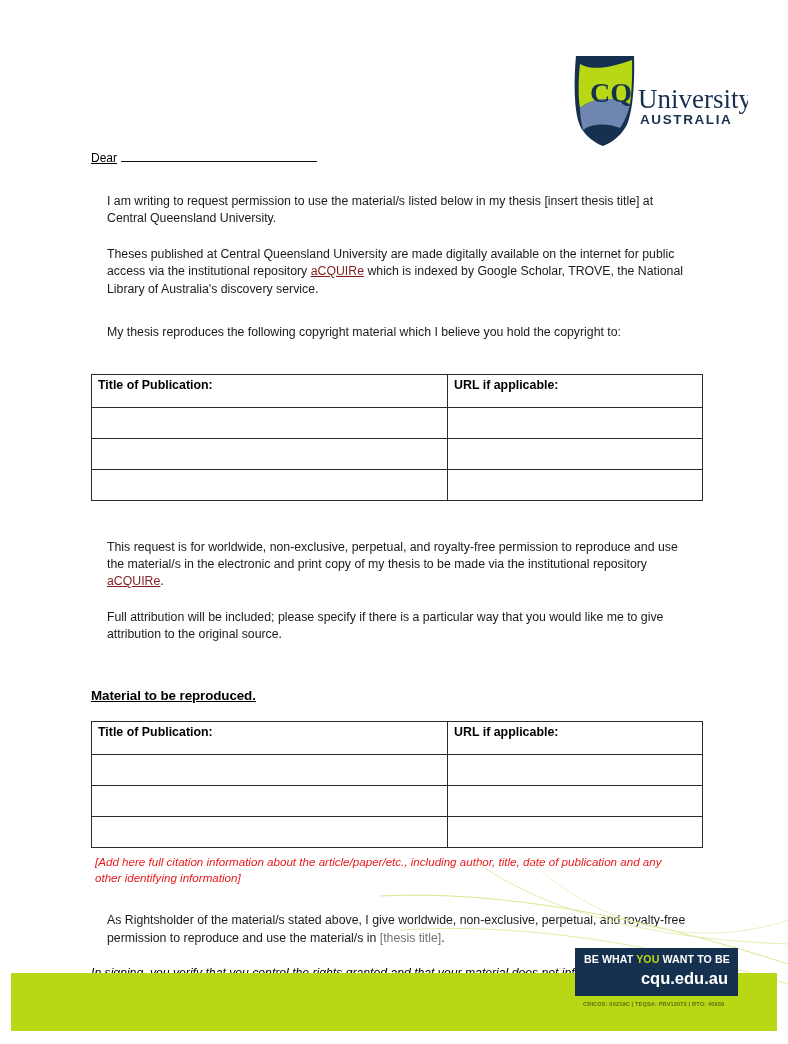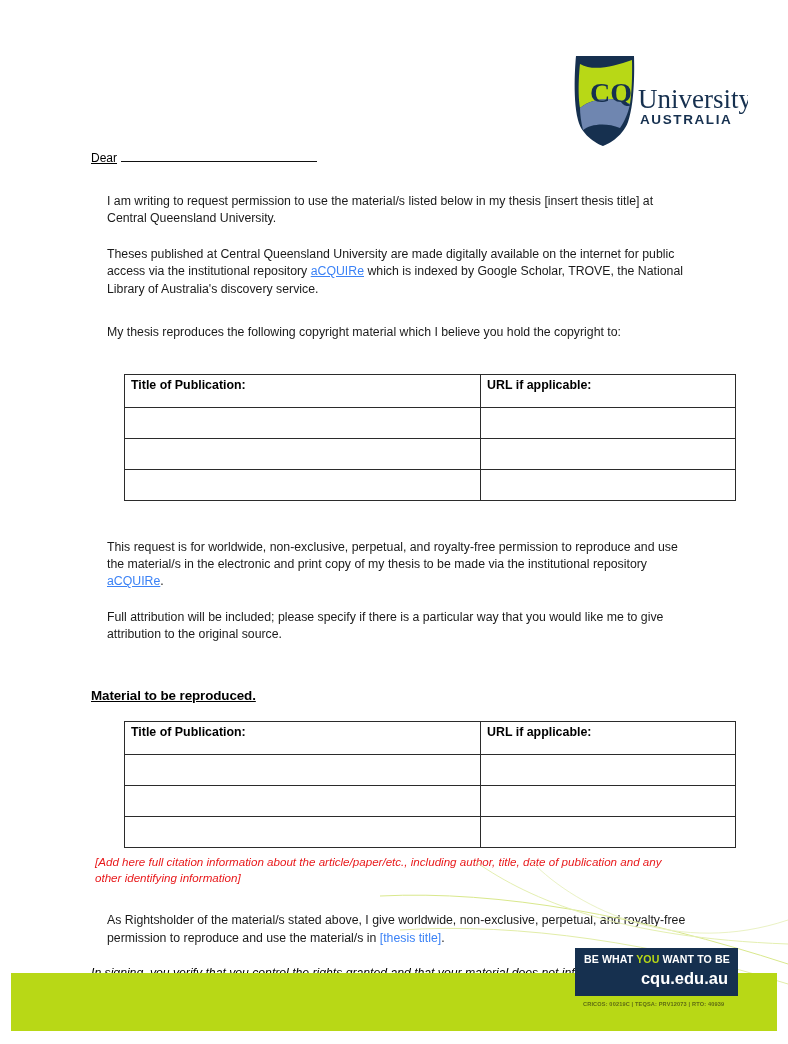--- a/index.html
+++ b/index.html
@@ -62,53 +62,52 @@
   .blank-rule {
     display: inline-block;
     width: 196px;
     border-bottom: 1.2px solid #111;
     height: 11px;
     margin-left: 4px;
     vertical-align: baseline;
   }
 
   a.doclink {
-    color: #3b82f6;
+    color: #7f1d1d;
     text-decoration: underline;
   }
 
   .heading-underline {
     font-size: 13.4px;
     font-weight: bold;
     text-decoration: underline;
     margin: 0;
     letter-spacing: -0.1px;
   }
 
-  .red { color: #3b82f6; }
+  .red { color: #737373; }
   .red-italic {
     color: #e8191b;
     font-style: italic;
     font-size: 11.6px;
     line-height: 1.4;
     margin: 0;
   }
   .italic-note {
     font-style: italic;
     font-size: 12.2px;
     line-height: 1.4;
     margin: 0;
   }
 
   
   table.form-table {
     border-collapse: collapse;
     width: 597px;
     table-layout: fixed;
-    margin-left: 33px;
   }
   table.form-table td {
     border: 1.3px solid #2b2b2b;
     height: 24px;
     padding: 3px 0 3px 6px;
     vertical-align: top;
     font-size: 12.4px;
   }
   table.form-table td.col-title { width: 349px; }
   table.form-table td.col-url   { width: 248px; }

